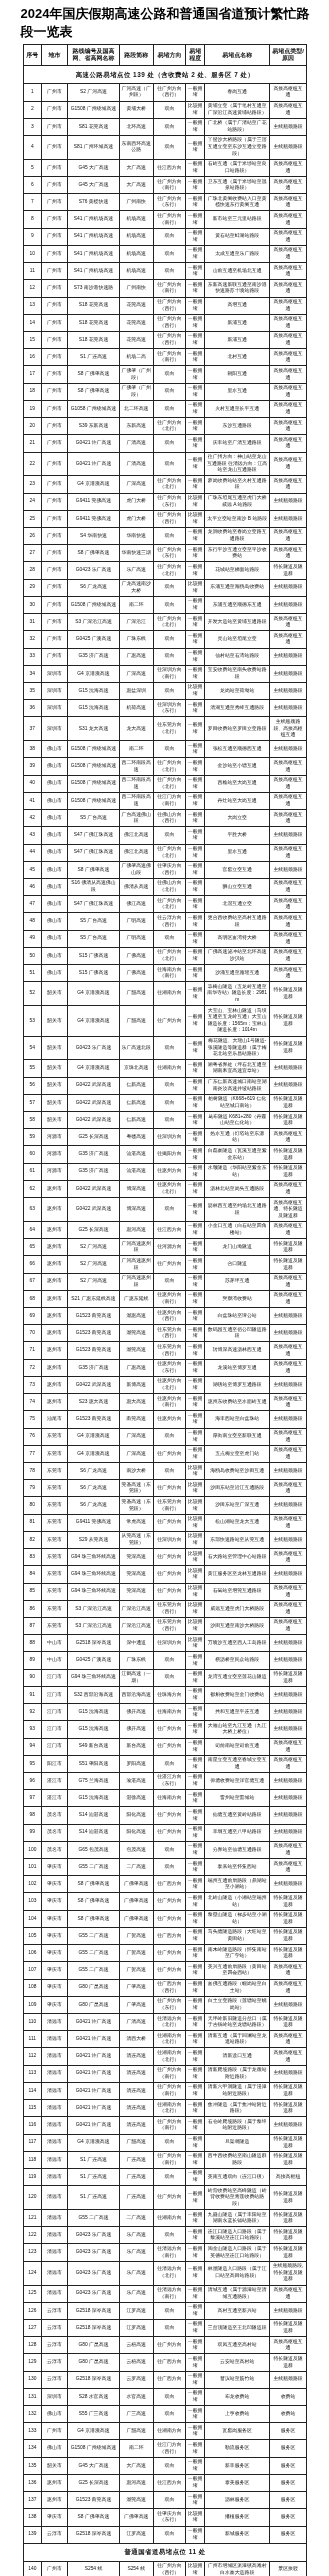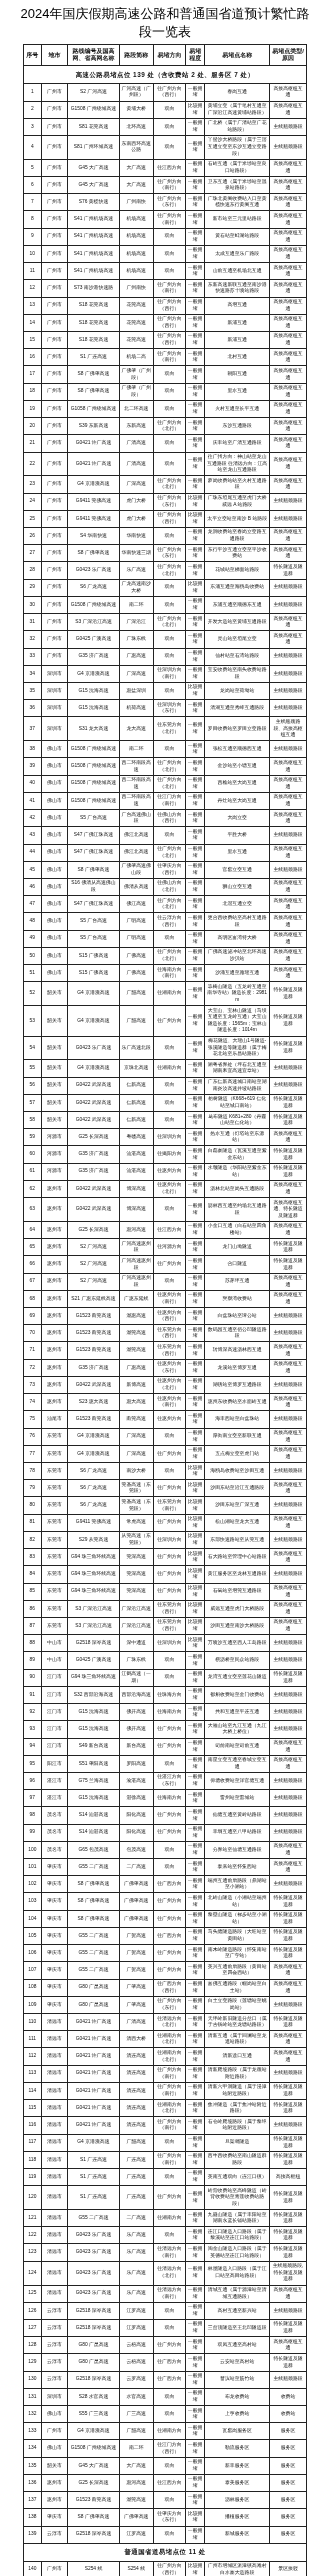--- a/index.html
+++ b/index.html
@@ -1,18 +1,18 @@
 <!DOCTYPE html>
 <html style="font-size:8.2px"><head>
 <meta charset="utf-8">
 <style>
   html,body{margin:0;padding:0;background:#ffffff;}
   body{width:330px;font-family:"Liberation Sans","DejaVu Sans",sans-serif;color:#111;}
   .page{width:330px;padding:4.1px 0 3.1px 0;box-sizing:border-box;}
-  .title{width:289px;margin:1px auto 4.1px auto;text-align:center;font-size:13px;font-weight:normal;line-height:1.35;color:#000;}
+  .title{width:289px;margin:1px auto 4.1px auto;font-size:13px;font-weight:bold;line-height:1.35;color:#000;}
   table.grid{width:284px;margin:0 auto;border-collapse:collapse;table-layout:fixed;}
   table.grid th,table.grid td{border:0.5px solid #222;text-align:center;vertical-align:middle;padding:1.5px 1px;word-break:break-all;}
   table.grid th{font-size:6px;font-weight:bold;line-height:1.25;padding:2.6px 1px;}
   table.grid td{font-size:4.9px;line-height:1.35;}
   tr.section-row td{font-size:6.4px;font-weight:bold;padding:4.1px 1px;letter-spacing:0.5px;}
   col.c-no{width:6%;} col.c-city{width:9%;} col.c-route{width:17.5%;} col.c-short{width:11.5%;}
   col.c-dir{width:11%;} col.c-level{width:6.5%;} col.c-point{width:22%;} col.c-type{width:12.5%;}
 </style>
 </head>
 <body>

